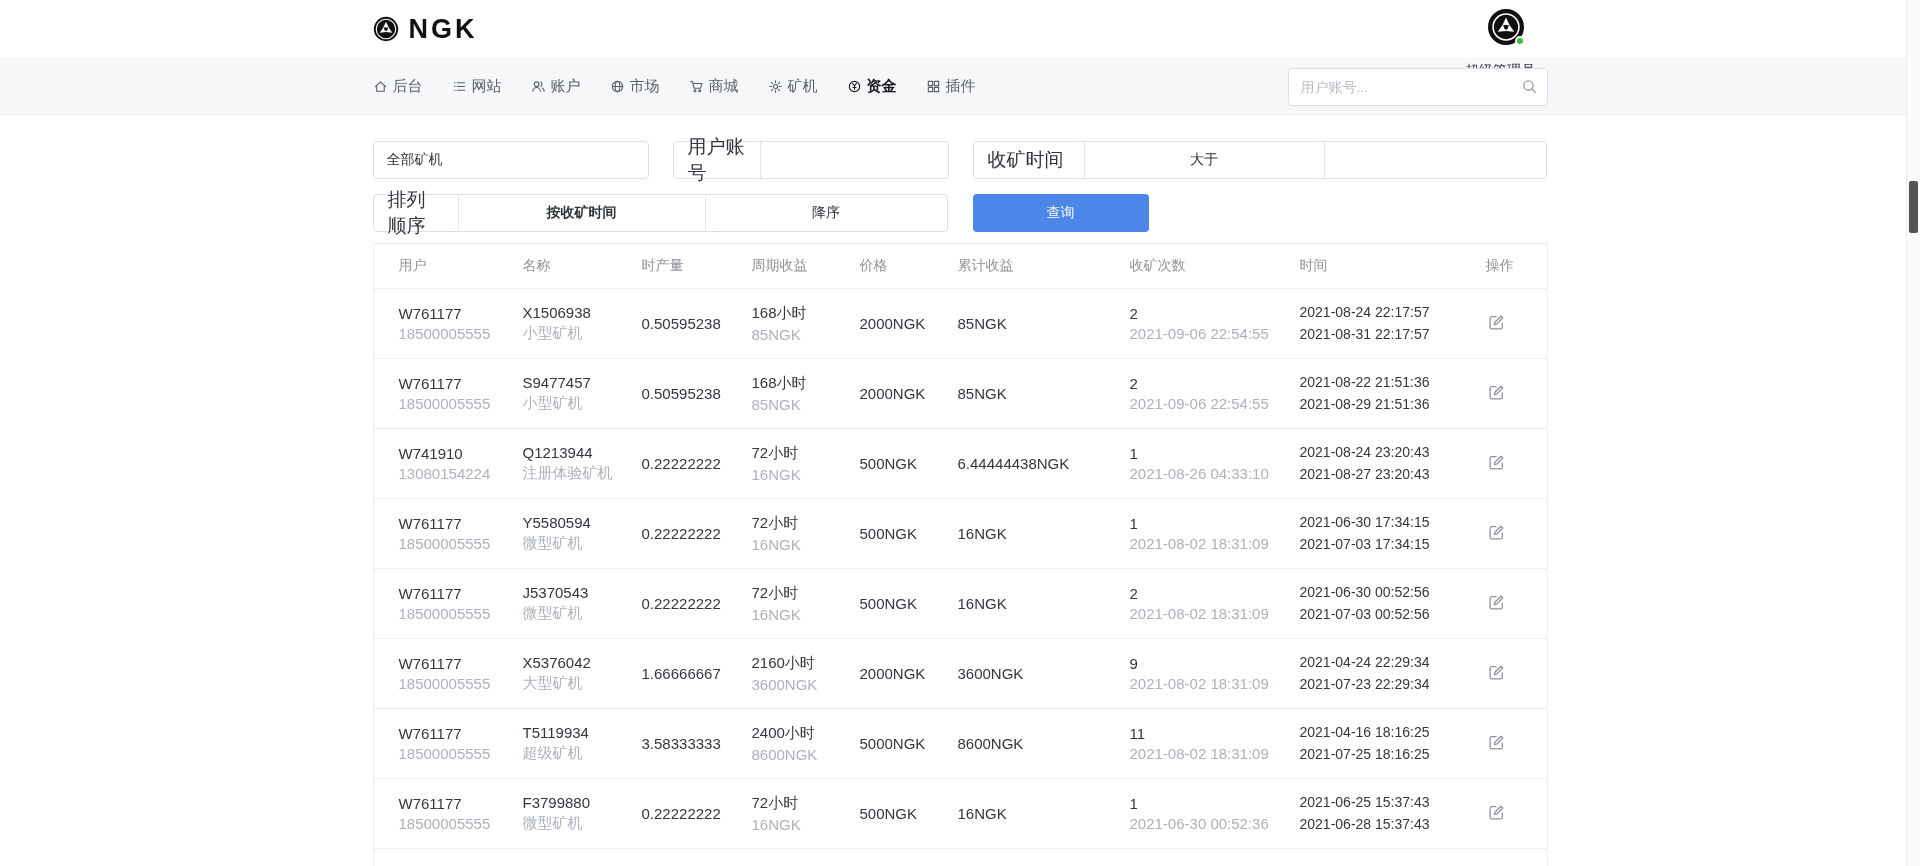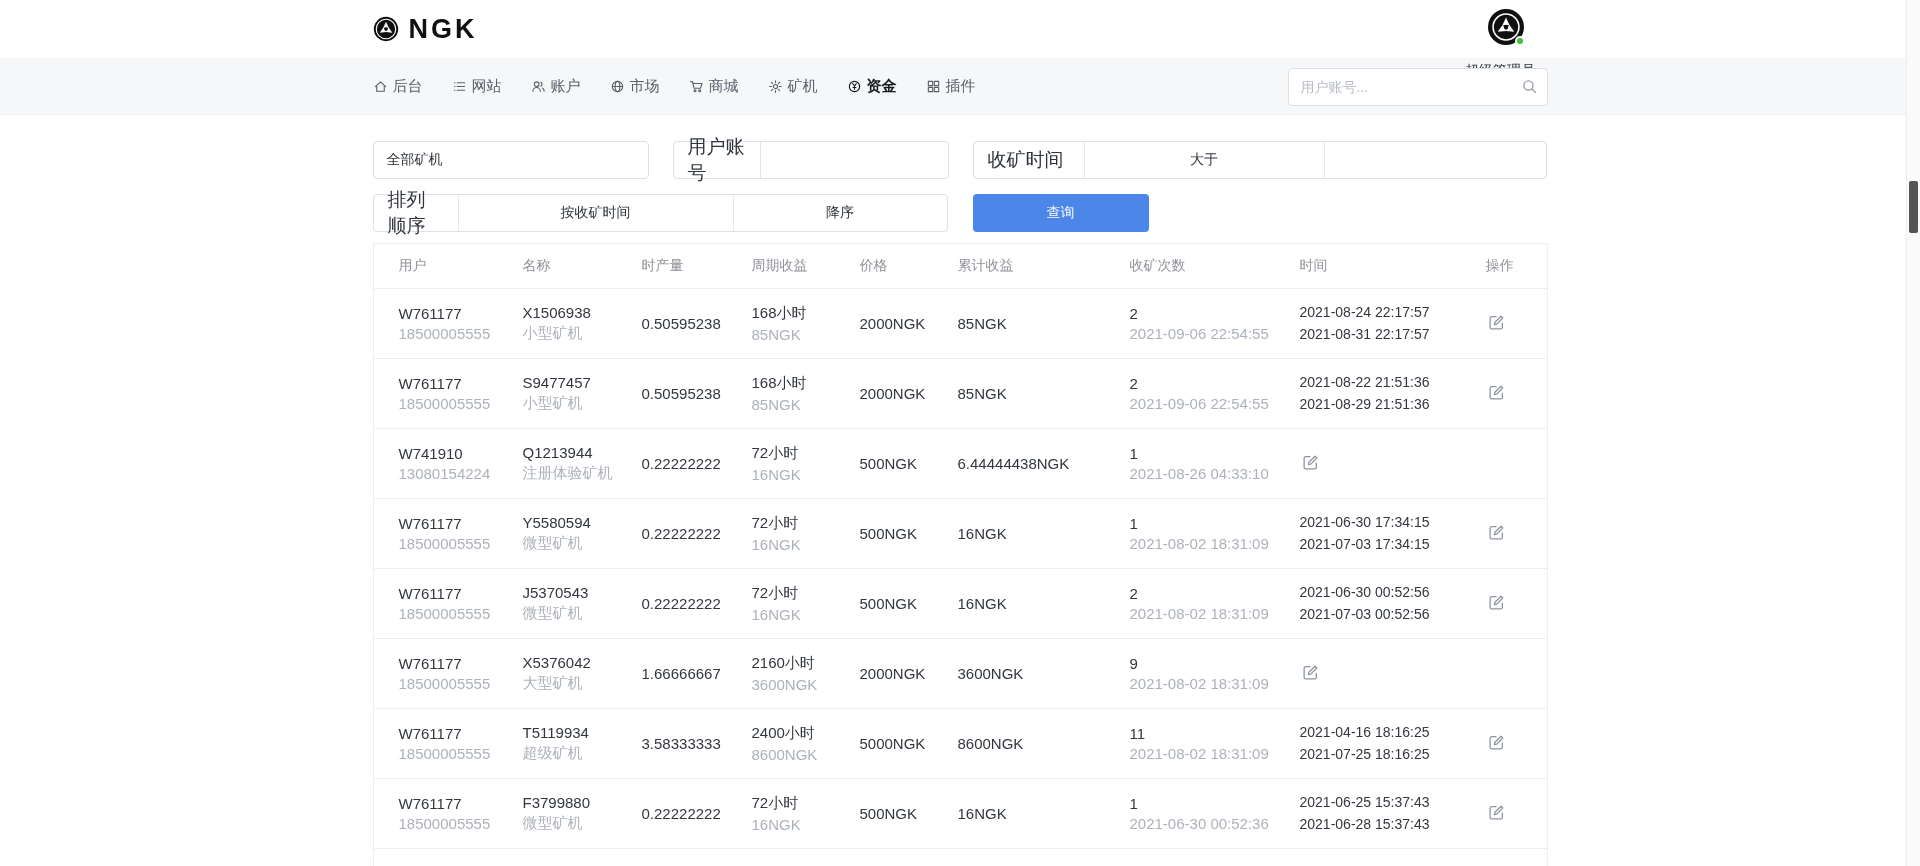--- a/index.html
+++ b/index.html
@@ -54,21 +54,21 @@
   .ig-input { border:none; outline:none; flex:1; padding:0 12px; font-size:14px; color:#333;
     background:transparent; min-width:0; font-family:inherit; }
   .gap24 { width:24px; flex:0 0 24px; }
   .g-account { width:276px; }
   .g-account .ig-label { width:86px; }
   .g-time { width:574px; }
   .g-time .ig-label { width:110px; }
   .g-time .ig-select { width:239px; }
   .g-order { width:575px; }
   .g-order .ig-label { width:84px; }
-  .g-order .ig-select.s1 { width:274px; }
+  .g-order .ig-select.s1 { width:246px;font-weight:bold; }
   .g-order .ig-select.s2 { flex:1; }
   .query-btn { width:176px; height:38px; margin-left:25px; background:#4b86e8; color:#fff;
     border:none; border-radius:4px; font-size:14px; cursor:pointer; font-family:inherit; }
 
   
   .table-card { margin-top:11px; background:#fff; border:1px solid #ebeef5; border-bottom:none; }
   .thead, .trow { display:grid; padding-left:25px;
     grid-template-columns:124px 119px 110px 108px 98px 172px 170px 186px 1fr;
     align-items:center; }
   .thead { height:45px; color:#909399; font-size:14px; border-bottom:1px solid #ebeef5; }
@@ -329,20 +329,24 @@
       <div class="l1">72小时</div>
       <div class="l2">16NGK</div>
     </div>
     <div class="l1">500NGK</div>
     <div class="l1">6.44444438NGK</div>
     <div>
       <div class="l1">1</div>
       <div class="l2">2021-08-26 04:33:10</div>
     </div>
     <div>
+      <div class="t1">2021-08-24 23:20:43</div>
+      <div class="t1">2021-08-27 23:20:43</div>
+    </div>
+    <div>
       <button class="edit-btn">
         <svg viewBox="0 0 16 16">
           <path d="M13.5 8.6v4a1.4 1.4 0 0 1-1.4 1.4H3.4A1.4 1.4 0 0 1 2 12.6V3.9a1.4 1.4 0 0 1 1.4-1.4h4.2"></path>
           <path d="M12.2 2.1 13.9 3.8 8.2 9.5 6 10l.5-2.2z"></path>
         </svg>
       </button>
     </div>
   </div>
 
   <div class="trow">
@@ -425,20 +429,24 @@
     <div class="l1">1.66666667</div>
     <div>
       <div class="l1">2160小时</div>
       <div class="l2">3600NGK</div>
     </div>
     <div class="l1">2000NGK</div>
     <div class="l1">3600NGK</div>
     <div>
       <div class="l1">9</div>
       <div class="l2">2021-08-02 18:31:09</div>
+    </div>
+    <div>
+      <div class="t1">2021-04-24 22:29:34</div>
+      <div class="t1">2021-07-23 22:29:34</div>
     </div>
     <div>
       <button class="edit-btn">
         <svg viewBox="0 0 16 16">
           <path d="M13.5 8.6v4a1.4 1.4 0 0 1-1.4 1.4H3.4A1.4 1.4 0 0 1 2 12.6V3.9a1.4 1.4 0 0 1 1.4-1.4h4.2"></path>
           <path d="M12.2 2.1 13.9 3.8 8.2 9.5 6 10l.5-2.2z"></path>
         </svg>
       </button>
     </div>
   </div>

